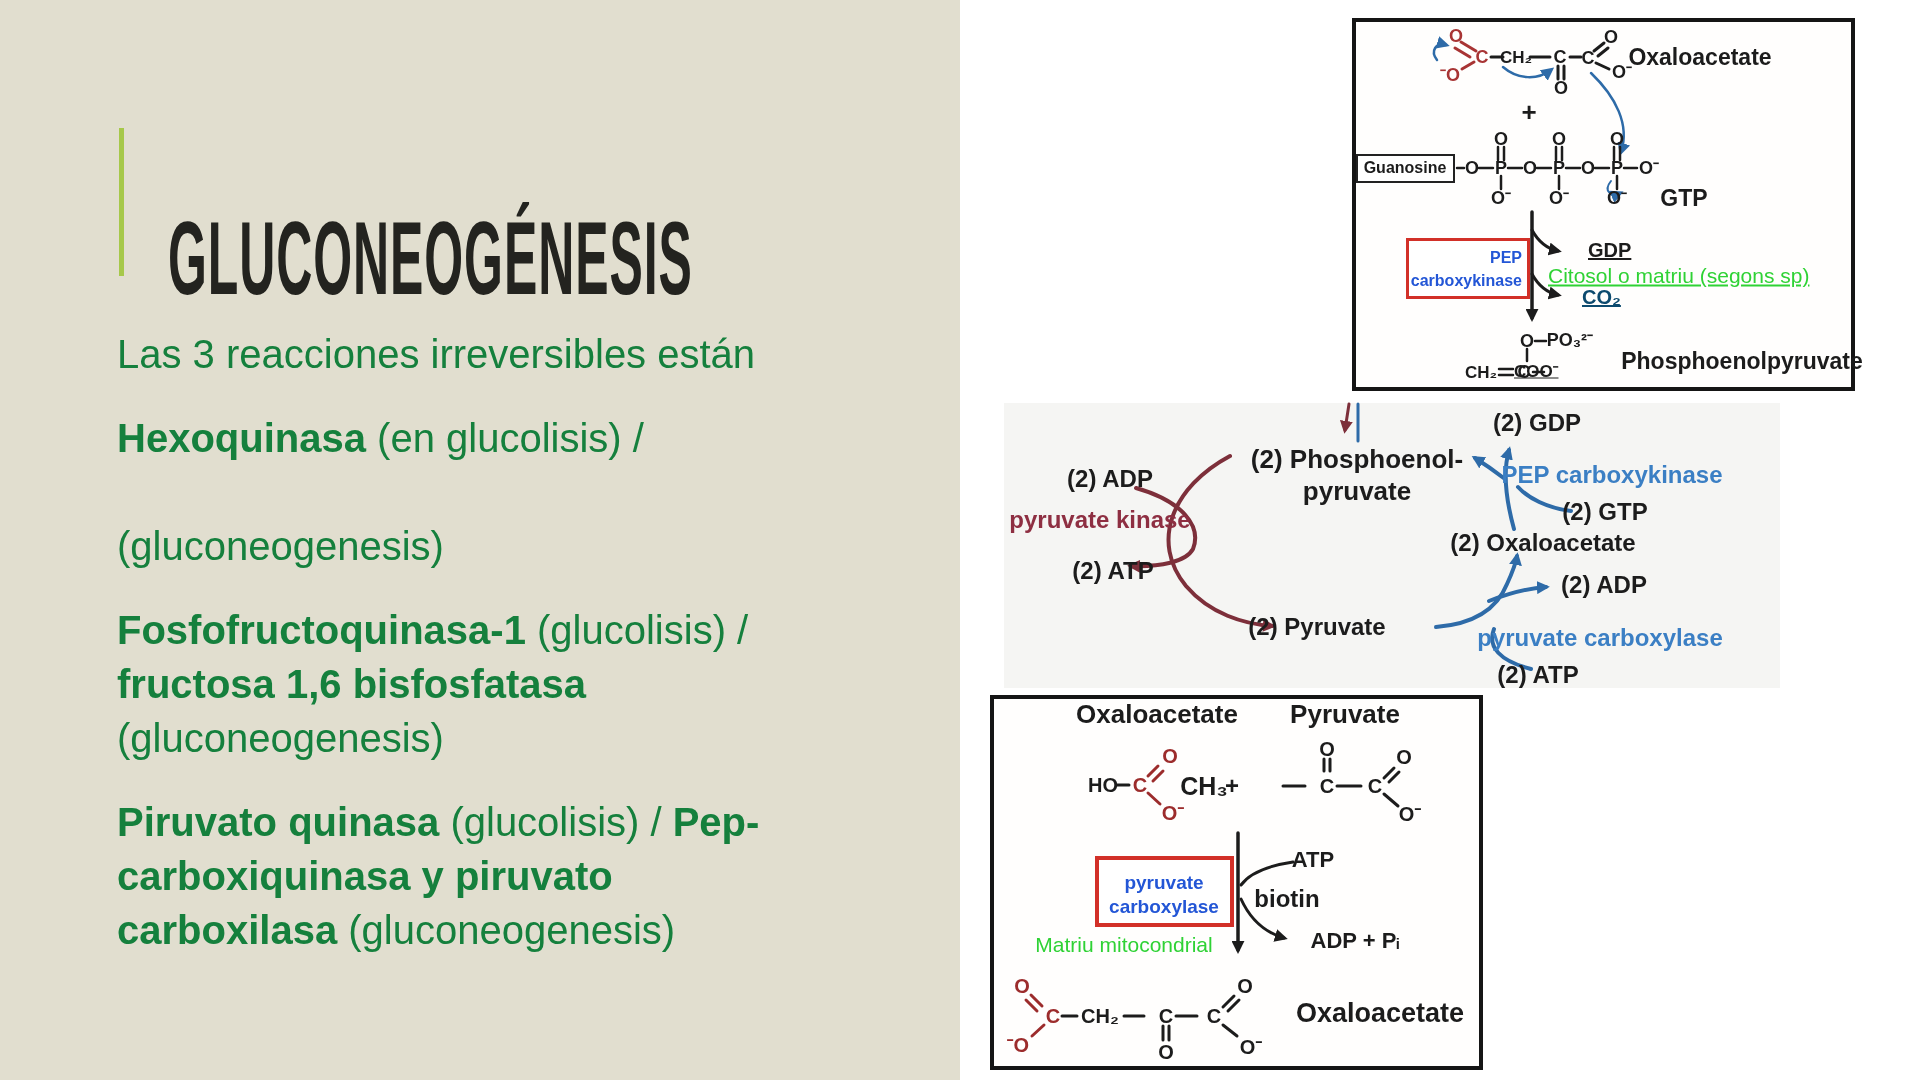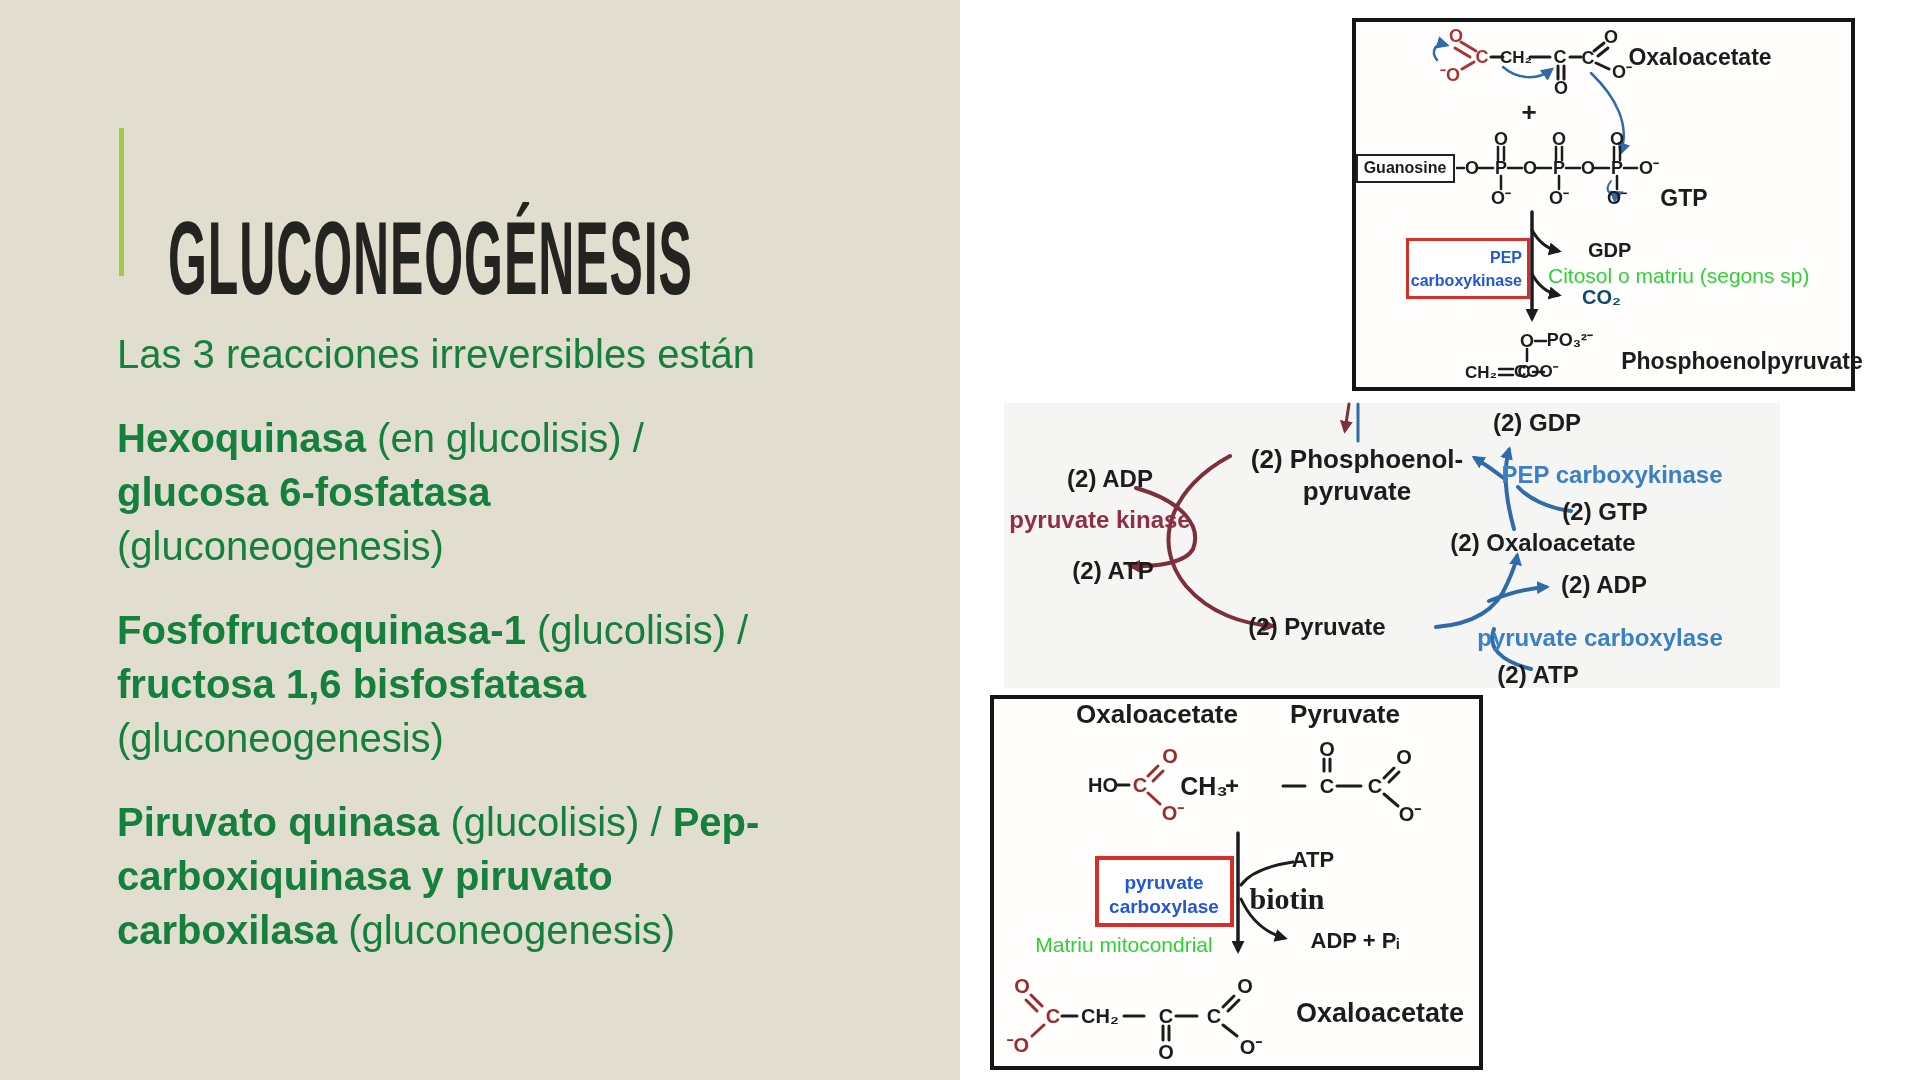--- a/index.html
+++ b/index.html
@@ -10,21 +10,21 @@
   .dbox{position:absolute;border:4px solid #151515;background:#fffefd;box-sizing:border-box;z-index:1;}
   #d1box{left:1352px;top:18px;width:503px;height:373px;}
   #d3box{left:990px;top:695px;width:493px;height:375px;}
   .innerbox{position:absolute;box-sizing:border-box;z-index:2;}
   #guanbox{left:1356px;top:154px;width:99px;height:29px;border:2.5px solid #222;background:#fff;}
   #redbox1{left:1406px;top:238px;width:124px;height:61px;border:3px solid #d23028;background:#fff;}
   #redbox2{left:1095px;top:856px;width:139px;height:71px;border:4px solid #d23028;background:#fff;}
   #strokes{position:absolute;left:0;top:0;z-index:3;pointer-events:none;}
   .lab{position:absolute;transform:translate(-50%,-50%);white-space:nowrap;color:#1c1c1c;
        line-height:1;z-index:4;}
-  .lab.as{transform:translate(0,-50%);}
+  .lab.as{transform:translate(0,-50%);text-decoration:underline;}
   .lab.ae{transform:translate(-100%,-50%);}
   .b{font-weight:bold;}
   .red{color:#a83434}.red3{color:#9c2c2c}.bred{color:#0c4a6e}
   .bluetext{color:#2356d6}.bluemid{color:#3b7fc4}
   .maroon{color:#8e2f42}.green{color:#2fd235}
   .accent-bar{position:absolute;left:119px;top:128px;width:5px;height:148px;background:#a6c84a;}
   .page-title{position:absolute;left:168px;top:136px;font-size:104px;font-weight:bold;color:#23231f;
               letter-spacing:2px;transform:scaleX(0.48);transform-origin:0 0;white-space:nowrap;line-height:1;}
   .body-text{position:absolute;left:117px;top:327px;width:720px;font-size:40px;line-height:1.35;color:#15803d;}
   .body-text p{margin:0 0 30px 0;}
@@ -35,21 +35,21 @@
 <div class="slide">
 
   <div class="right-panel"></div>
   <div class="gray-panel"></div>
 
   <div class="accent-bar"></div>
   <h1 class="page-title">GLUCONEOGÉNESIS</h1>
 
   <div class="body-text">
       <p><span>Las 3 reacciones irreversibles están</span><br></p>
-      <p><span class="b">Hexoquinasa </span><span>(en glucolisis) /</span><br><span class="b">glucosa 6-fosfatasa</span><br><span>(gluconeogenesis)</span></p>
+      <p><span class="b">Hexoquinasa </span><span>(en glucolisis) /</span><br><br><span>(gluconeogenesis)</span></p>
       <p><span class="b">Fosfofructoquinasa-1 </span><span>(glucolisis) /</span><br><span class="b">fructosa 1,6 bisfosfatasa</span><br><span>(gluconeogenesis)</span></p>
       <p><span class="b">Piruvato quinasa </span><span>(glucolisis) / </span><span class="b">Pep-</span><br><span class="b">carboxiquinasa y piruvato</span><br><span class="b">carboxilasa </span><span>(gluconeogenesis)</span></p>
     </div>
 
   <div class="dbox" id="d1box"></div>
   <div class="dbox" id="d3box"></div>
   <div class="innerbox" id="guanbox"></div>
   <div class="innerbox" id="redbox1"></div>
   <div class="innerbox" id="redbox2"></div>
 
@@ -200,21 +200,21 @@
     <div class="lab b" style="left: 1232px; top: 786px; font-size: 24px;">+</div>
     <div class="lab b" style="left: 1204px; top: 786px; font-size: 25px;">CH₃</div>
     <div class="lab b" style="left: 1327px; top: 786px; font-size: 20px;">C</div>
     <div class="lab b" style="left: 1327px; top: 749px; font-size: 20px;">O</div>
     <div class="lab b" style="left: 1375px; top: 786px; font-size: 20px;">C</div>
     <div class="lab b" style="left: 1404px; top: 757px; font-size: 20px;">O</div>
     <div class="lab b" style="left: 1410px; top: 814px; font-size: 20px;">O⁻</div>
     <div class="lab b" style="left: 1313px; top: 860px; font-size: 22px;">ATP</div>
     <div class="lab bluetext b" style="left: 1164px; top: 882px; font-size: 19px;">pyruvate</div>
     <div class="lab bluetext b" style="left: 1164px; top: 906px; font-size: 19px;">carboxylase</div>
-    <div class="lab b" style="left: 1287px; top: 899px; font-size: 30px; font-family: Liberation Serif, serif;">biotin</div>
+    <div class="lab b" style="left: 1287px; top: 899px; font-size: 24px;">biotin</div>
     <div class="lab b" style="left: 1355px; top: 941px; font-size: 22px;">ADP + Pᵢ</div>
     <div class="lab green" style="left: 1124px; top: 944px; font-size: 21px;">Matriu mitocondrial</div>
     <div class="lab red3 b" style="left: 1022px; top: 986px; font-size: 20px;">O</div>
     <div class="lab red3 b" style="left: 1053px; top: 1016px; font-size: 20px;">C</div>
     <div class="lab red3 b" style="left: 1018px; top: 1045px; font-size: 20px;">⁻O</div>
     <div class="lab b" style="left: 1100px; top: 1016px; font-size: 20px;">CH₂</div>
     <div class="lab b" style="left: 1166px; top: 1016px; font-size: 20px;">C</div>
     <div class="lab b" style="left: 1166px; top: 1052px; font-size: 20px;">O</div>
     <div class="lab b" style="left: 1214px; top: 1016px; font-size: 20px;">C</div>
     <div class="lab b" style="left: 1245px; top: 986px; font-size: 20px;">O</div>

